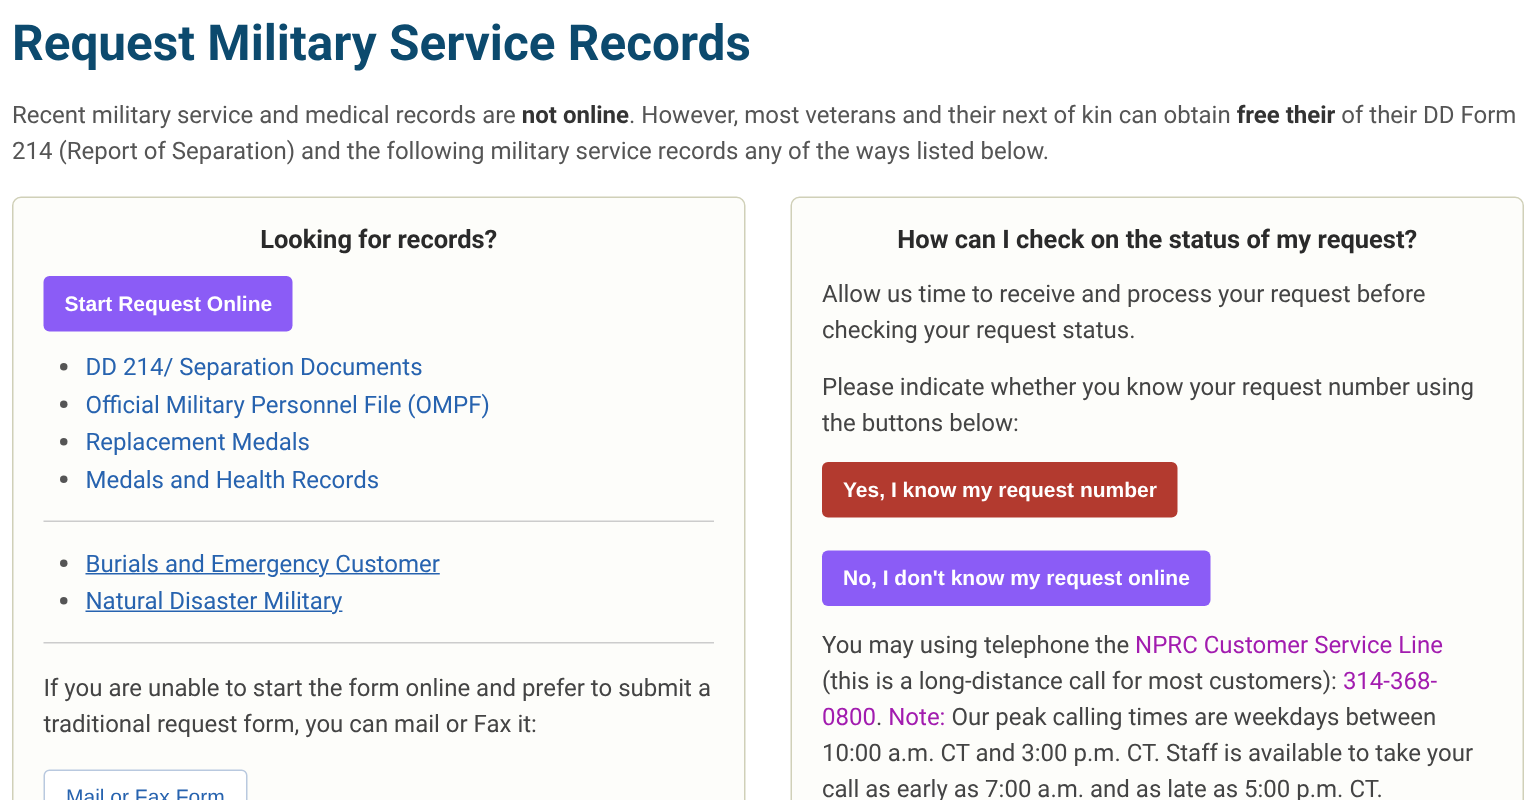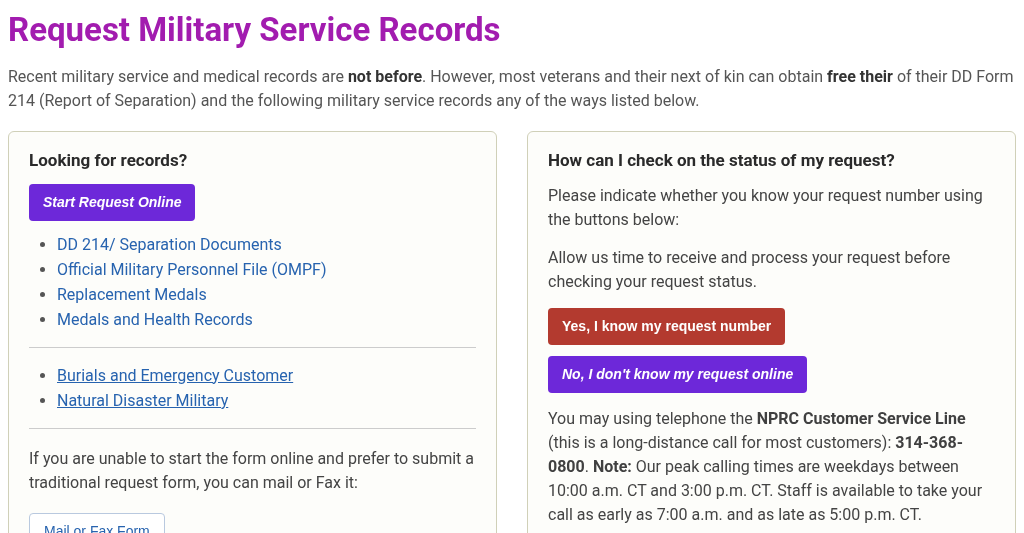--- a/index.html
+++ b/index.html
@@ -10,21 +10,21 @@
     body {
       font-family: "Segoe UI", Roboto, "Helvetica Neue", Arial, sans-serif;
       color: #333;
       padding: 10px 8px;
       width: 1024px;
       background: #fff;
     }
     h1 {
       font-size: 33px;
       font-weight: 700;
-      color: #a21caf;
+      color: #0c4a6e;
       margin-bottom: 16px;
     }
     .intro {
       font-size: 16px;
       color: #555;
       line-height: 1.5;
       margin-bottom: 18px;
     }
     .intro b {
       color: #333;
@@ -39,36 +39,36 @@
       border: 1px solid #d0d0b8;
       border-radius: 6px;
       padding: 18px 20px 20px 20px;
       background: #fdfdfa;
     }
     .card-title {
       font-size: 17px;
       font-weight: 700;
       color: #2a2a2a;
       margin-bottom: 14px;
+      text-align: center;
     }
     .btn {
       display: inline-block;
       font-weight: 700;
       font-size: 14px;
       padding: 10px 14px;
       border-radius: 4px;
       border: none;
       cursor: pointer;
       text-align: center;
       line-height: 1.2;
     }
     .btn-blue {
-      background: #6d28d9;
+      background: #8b5cf6;
       color: #fff;
-      font-style: italic;
     }
     .btn-red {
       background: #b33a2f;
       color: #fff;
     }
     .btn-outline {
       background: #fff;
       color: #2763af;
       border: 1px solid #b9c9df;
       padding: 9px 14px;
@@ -95,41 +95,41 @@
       border-top: 1px solid #ccc;
       margin: 18px 0;
     }
     .body-text {
       font-size: 16px;
       color: #444;
       line-height: 1.5;
       margin-bottom: 14px;
     }
     .body-text b {
-      font-weight: 700;
-      color: #404040;
+      font-weight: 400;
+      color: #a21caf;
     }
     .btn-stack {
       display: flex;
       flex-direction: column;
       align-items: flex-start;
-      gap: 11px;
+      gap: 22px;
       margin-bottom: 14px;
     }
     .mailfax-wrap {
       margin-top: 18px;
     }
   </style>
 </head>
 <body>
 
 <h1>Request Military Service Records</h1>
 
 <p class="intro">
-  <span>Recent military service and medical records are </span><b>not before</b><span>. However, most veterans and their next of kin can obtain </span><b>free their</b><span> of their DD Form 214 (Report of Separation) and the following military service records any of the ways listed below.</span>
+  <span>Recent military service and medical records are </span><b>not online</b><span>. However, most veterans and their next of kin can obtain </span><b>free their</b><span> of their DD Form 214 (Report of Separation) and the following military service records any of the ways listed below.</span>
 </p>
 
 <div class="columns">
 
   <div class="card">
     <div class="card-title">Looking for records?</div>
     <button class="btn btn-blue">Start Request Online</button>
 
     <ul class="links">
       <li><a href="#">DD 214/ Separation Documents</a></li>
@@ -150,22 +150,22 @@
     <p class="body-text">If you are unable to start the form online and prefer to submit a traditional request form, you can mail or Fax it:</p>
 
     <div class="mailfax-wrap">
       <button class="btn btn-outline">Mail or Fax Form</button>
     </div>
   </div>
 
   <div class="card">
     <div class="card-title">How can I check on the status of my request?</div>
 
+    <p class="body-text">Allow us time to receive and process your request before checking your request status.</p>
     <p class="body-text">Please indicate whether you know your request number using the buttons below:</p>
-    <p class="body-text">Allow us time to receive and process your request before checking your request status.</p>
 
     <div class="btn-stack">
       <button class="btn btn-red">Yes, I know my request number</button>
       <button class="btn btn-blue">No, I don't know my request online</button>
     </div>
 
     <p class="body-text">
       <span>You may using telephone the </span><b>NPRC Customer Service Line</b><span> (this is a long-distance call for most customers): </span><b>314-368-0800</b><span>. </span><b>Note:</b><span> Our peak calling times are weekdays between 10:00 a.m. CT and 3:00 p.m. CT. Staff is available to take your call as early as 7:00 a.m. and as late as 5:00 p.m. CT.</span>
     </p>
 

